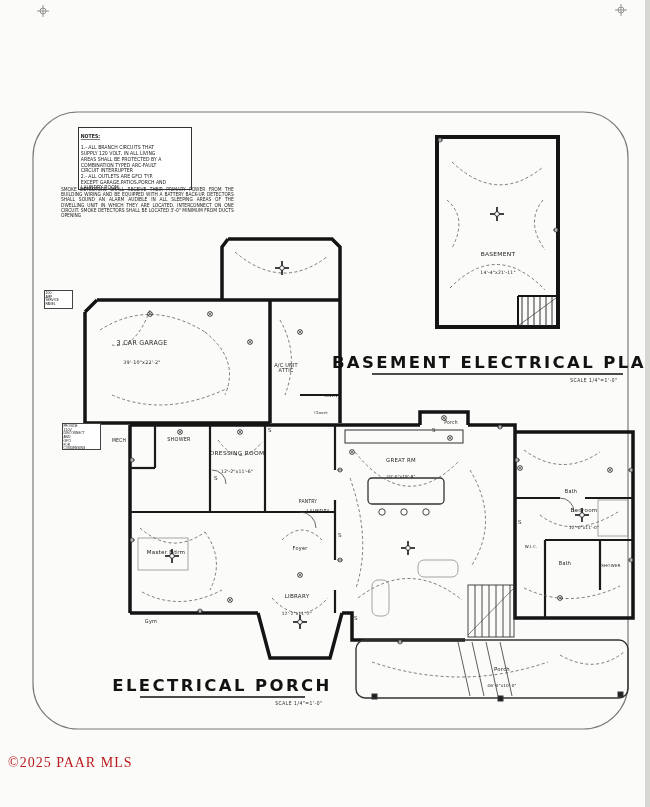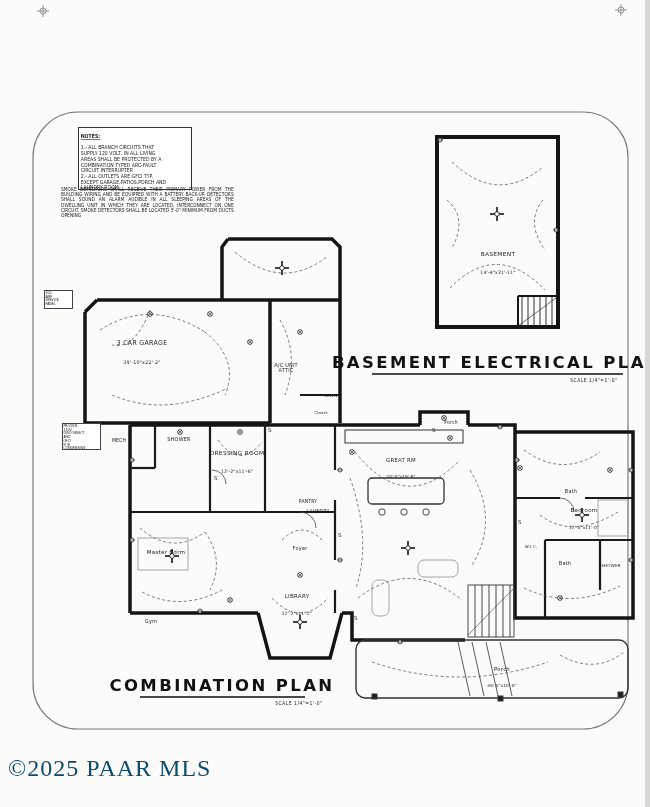--- a/index.html
+++ b/index.html
@@ -20,21 +20,21 @@
   .notesin{transform:scale(.58);transform-origin:0 0;width:190px;font-size:8px;
            line-height:1.22;padding:1px 3px;white-space:pre-line;}
   .notestitle{font-weight:bold;text-decoration:underline;font-size:8px;}
   .smoke{position:absolute;left:61px;top:187px;width:173px;overflow:visible;}
   .smokein{transform:scale(.55);transform-origin:0 0;width:314px;font-size:8px;
            line-height:1.2;white-space:normal;text-align:justify;}
   .minibox{position:absolute;border:1px solid #444;background:#fff;overflow:hidden;}
   .miniin{transform:scale(.4);transform-origin:0 0;font-size:8px;line-height:1.15;
           padding:1px;white-space:pre-line;}
   .watermark{position:absolute;left:8px;top:755px;font-family:"Liberation Serif",serif;
-             font-size:24px;color:#0c4a6e;letter-spacing:1px;}
+             font-size:14px;color:#b91c1c;letter-spacing:1px;}
 </style>
 </head>
 <body>
 
 <div class="page">
 
   <svg width="650" height="807" viewBox="0 0 650 807">
     <defs>
       <g id="fan">
         <line x1="0" y1="-7" x2="0" y2="7" stroke="#222" stroke-width="1.7"></line>
@@ -270,21 +270,21 @@
   </div>
 
   <div class="minibox" style="left:44px;top:290px;width:27px;height:17px;">
     <div class="miniin">200 AMP
 SERVICE
 PANEL</div>
   </div>
 
   <div class="title" style="left:497px;top:362px;">BASEMENT ELECTRICAL PLAN</div>
   <div class="scl" style="left:594px;top:381px;">SCALE 1/4"=1'-0"</div>
-  <div class="title" style="left:222px;top:685px;">COMBINATION PLAN</div>
+  <div class="title" style="left:222px;top:685px;">ELECTRICAL PORCH</div>
   <div class="scl" style="left:299px;top:704px;">SCALE 1/4"=1'-0"</div>
 
   <div class="lbl" style="left:498px;top:263px;--s:.66">
     <div class="nm">BASEMENT</div>
     <div class="dm">14'-4"x21'-11"</div>
   </div>
   <div class="lbl" style="left:142px;top:353px;">
     <div class="nm">3 CAR GARAGE</div>
     <div class="dm">39'-10"x22'-2"</div>
   </div>

